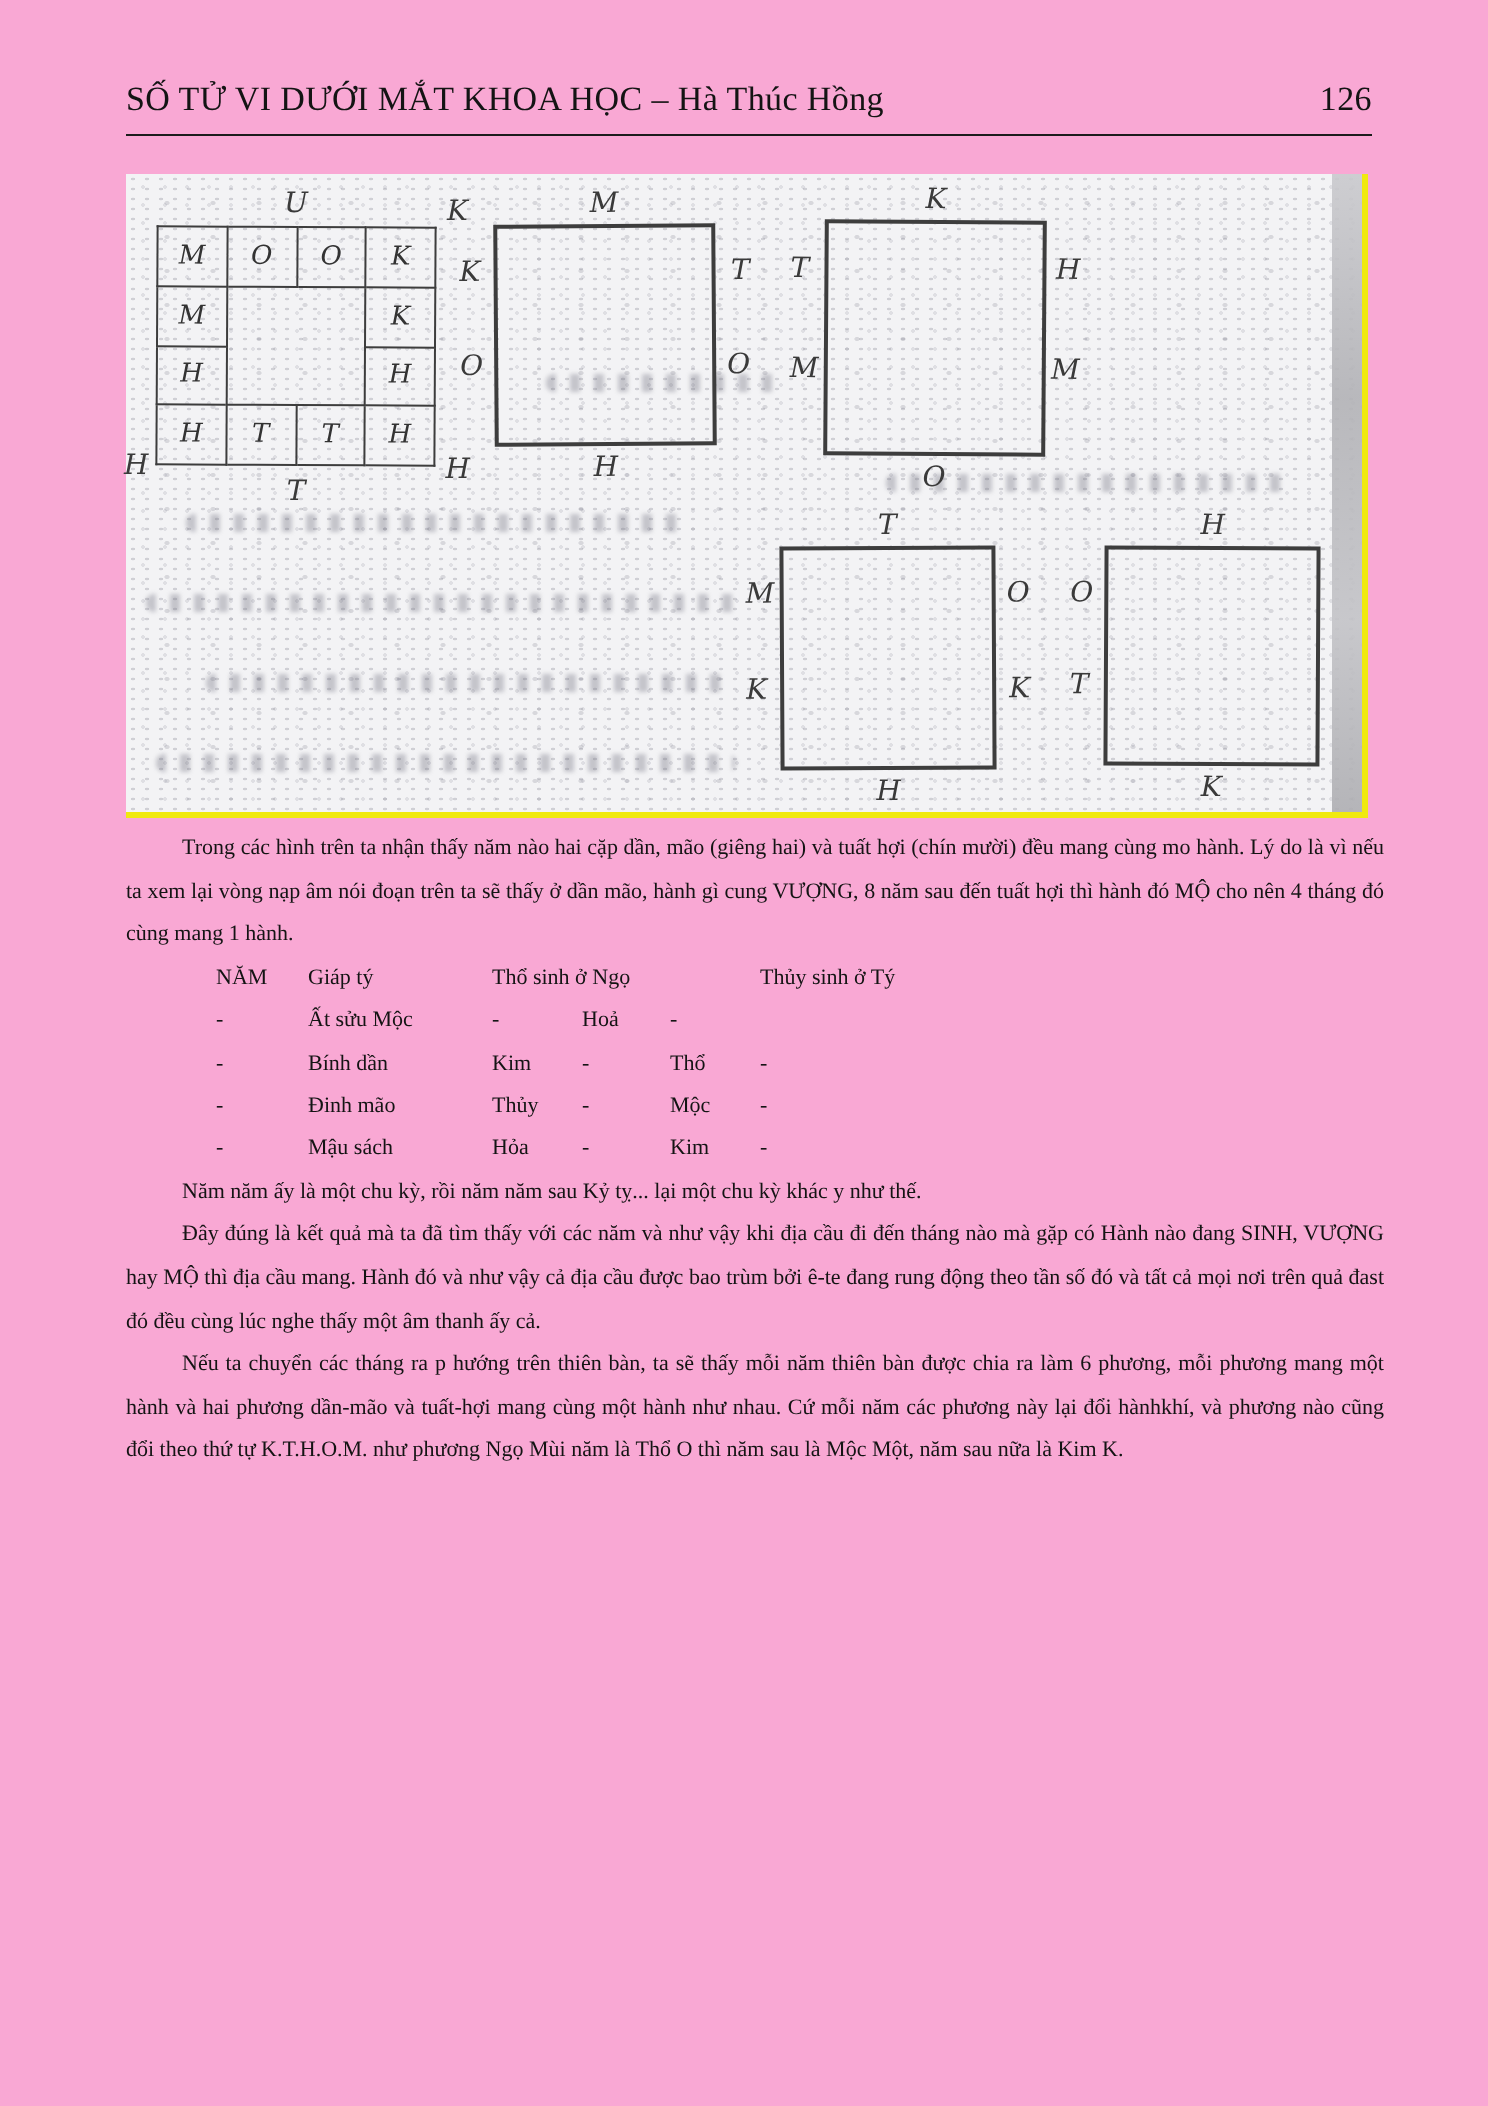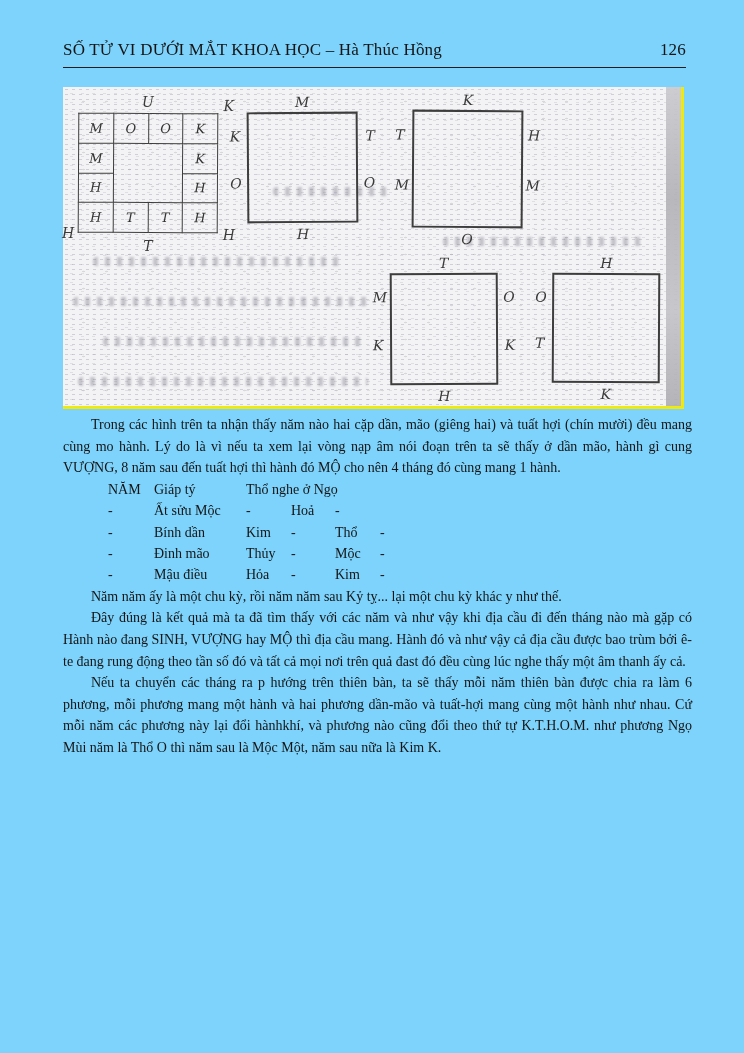--- a/index.html
+++ b/index.html
@@ -1,20 +1,20 @@
 <!DOCTYPE html>
 <html><head>
 <meta charset="utf-8">
 <style>
   html,body{margin:0;padding:0;background:#ffffff;}
   .page{
     position:relative;
     width:744px;height:1053px;
     box-sizing:border-box;
-    background:#7dd3fc;
+    background:#f9a8d4;
     font-family:"Liberation Serif","DejaVu Serif",serif;
     color:#141414;
     overflow:hidden;
   }
   
   .hdr{
     position:absolute;left:63px;right:58px;top:40px;
     display:flex;justify-content:space-between;align-items:baseline;
     font-size:17px;letter-spacing:.2px;
   }
@@ -73,21 +73,21 @@
   }
   .lbl-top{left:50%;top:-20px;transform:translateX(-50%);}
   .lbl-bottom{left:50%;bottom:-21px;transform:translateX(-50%);}
   .lbl-lu{left:-19px;top:13%;}
   .lbl-ll{left:-19px;top:57%;}
   .lbl-ru{right:-19px;top:13%;}
   .lbl-rl{right:-19px;top:57%;}
   
   .textblock{
     position:absolute;left:63px;right:52px;top:414px;
-    font-size:14px;line-height:21.6px;text-align:justify;
+    font-size:11px;line-height:21.6px;text-align:justify;
   }
   .textblock p{margin:0;text-indent:28px;}
   
   .nam-table{margin:0 0 0 45px;}
   .trow{
     display:grid;
     grid-template-columns:46px 92px 45px 44px 45px 1fr;
     line-height:21.4px;
     font-family:Liberation Serif, serif;
   }
@@ -187,21 +187,22 @@
     <div class="scan-strip"></div>
   </div>
 
   <div class="textblock">
     <p>Trong các hình trên ta nhận thấy năm nào hai cặp dần, mão (giêng hai) và tuất hợi (chín mười) đều mang cùng mo hành. Lý do là vì nếu ta xem lại vòng nạp âm nói đoạn trên ta sẽ thấy ở dần mão, hành gì cung VƯỢNG, 8 năm sau đến tuất hợi thì hành đó MỘ cho nên 4 tháng đó cùng mang 1 hành.</p>
 
     <div class="nam-table">
       <div class="trow">
         <span>NĂM</span>
         <span>Giáp tý</span>
-        <span class="th-c34">Thổ nghe ở Ngọ</span>
+        <span class="th-c34">Thổ sinh ở Ngọ</span>
+        <span class="th-c56">Thủy sinh ở Tý</span>
       </div>
       <div class="trow">
         <span>-</span>
         <span>Ất sửu Mộc</span>
         <span>-</span>
         <span>Hoả</span>
         <span>-</span>
         <span></span>
       </div>
       <div class="trow">
@@ -215,21 +216,21 @@
       <div class="trow">
         <span>-</span>
         <span>Đinh mão</span>
         <span>Thủy</span>
         <span>-</span>
         <span>Mộc</span>
         <span>-</span>
       </div>
       <div class="trow">
         <span>-</span>
-        <span>Mậu điều</span>
+        <span>Mậu sách</span>
         <span>Hỏa</span>
         <span>-</span>
         <span>Kim</span>
         <span>-</span>
       </div>
     </div>
 
     <p>Năm năm ấy là một chu kỳ, rồi năm năm sau Kỷ tỵ... lại một chu kỳ khác y như thế.</p>
     <p>Đây đúng là kết quả mà ta đã tìm thấy với các năm và như vậy khi địa cầu đi đến tháng nào mà gặp có Hành nào đang SINH, VƯỢNG hay MỘ thì địa cầu mang. Hành đó và như vậy cả địa cầu được bao trùm bởi ê-te đang rung động theo tần số đó và tất cả mọi nơi trên quả đast đó đều cùng lúc nghe thấy một âm thanh ấy cả.</p>
     <p>Nếu ta chuyển các tháng ra p hướng trên thiên bàn, ta sẽ thấy mỗi năm thiên bàn được chia ra làm 6 phương, mỗi phương mang một hành và hai phương dần-mão và tuất-hợi mang cùng một hành như nhau. Cứ mỗi năm các phương này lại đổi hànhkhí, và phương nào cũng đổi theo thứ tự K.T.H.O.M. như phương Ngọ Mùi năm là Thổ O thì năm sau là Mộc Một, năm sau nữa là Kim K.</p>

